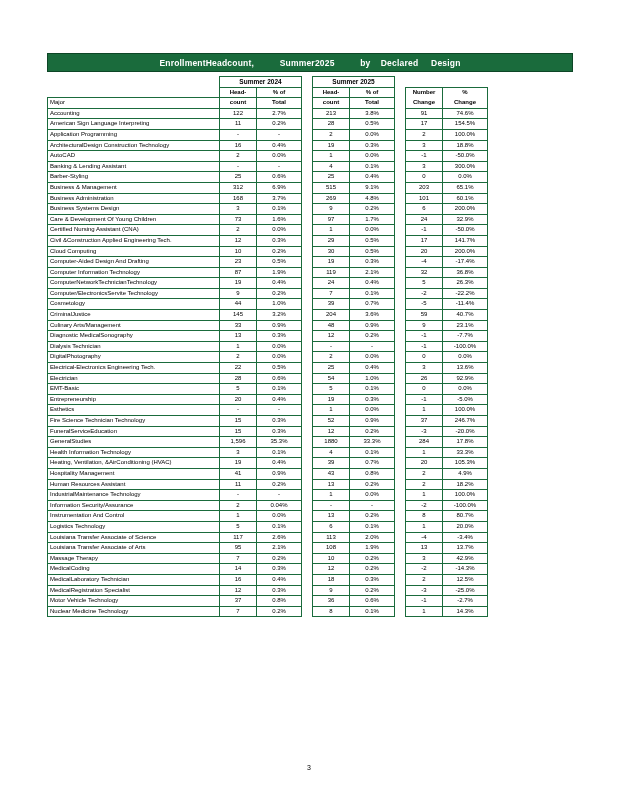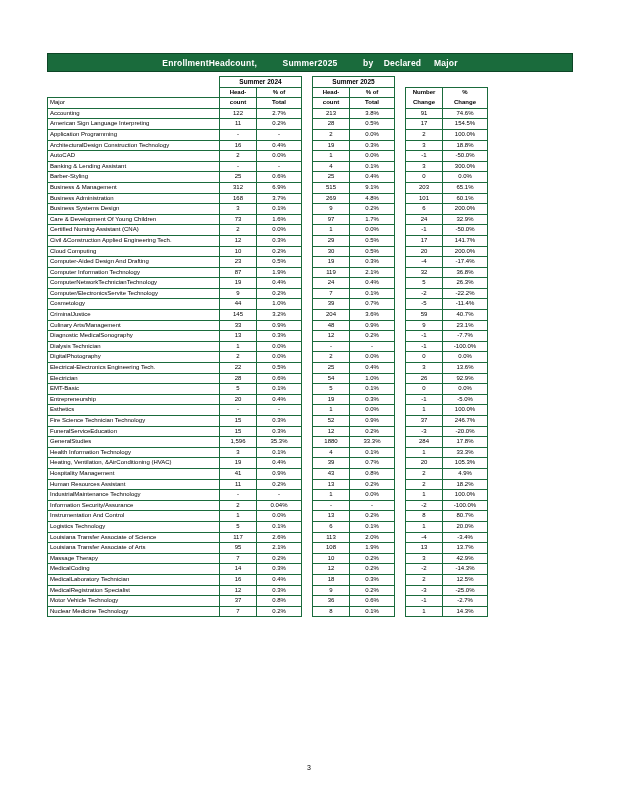--- a/index.html
+++ b/index.html
@@ -46,21 +46,21 @@
     position:absolute;left:0;top:764px;width:618px;text-align:center;
     font-size:7px;
   }
 </style>
 </head>
 <body>
 
 <div class="page">
 
   <div class="title-bar">
-    <span>EnrollmentHeadcount,          Summer2025          by    Declared     Major</span>
+    <span>EnrollmentHeadcount,          Summer2025          by    Declared     Design</span>
   </div>
 
   <table class="grid t-main">
     <colgroup>
       <col class="major-col">
       <col class="num-col">
       <col class="pct-col">
       <col class="spacer-col">
       <col class="num-col">
       <col class="pct-col">

